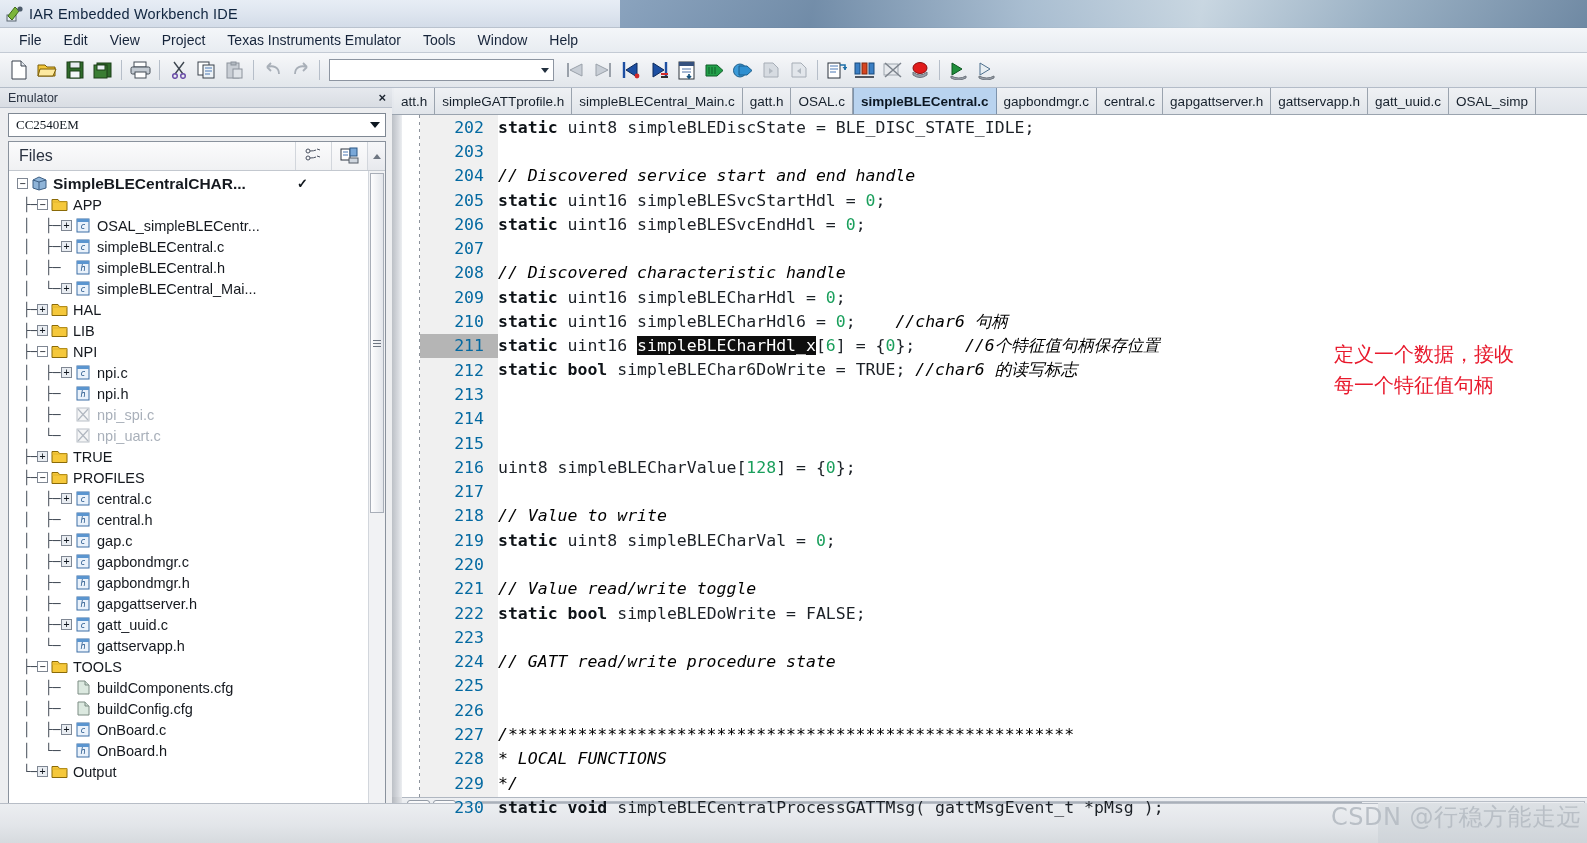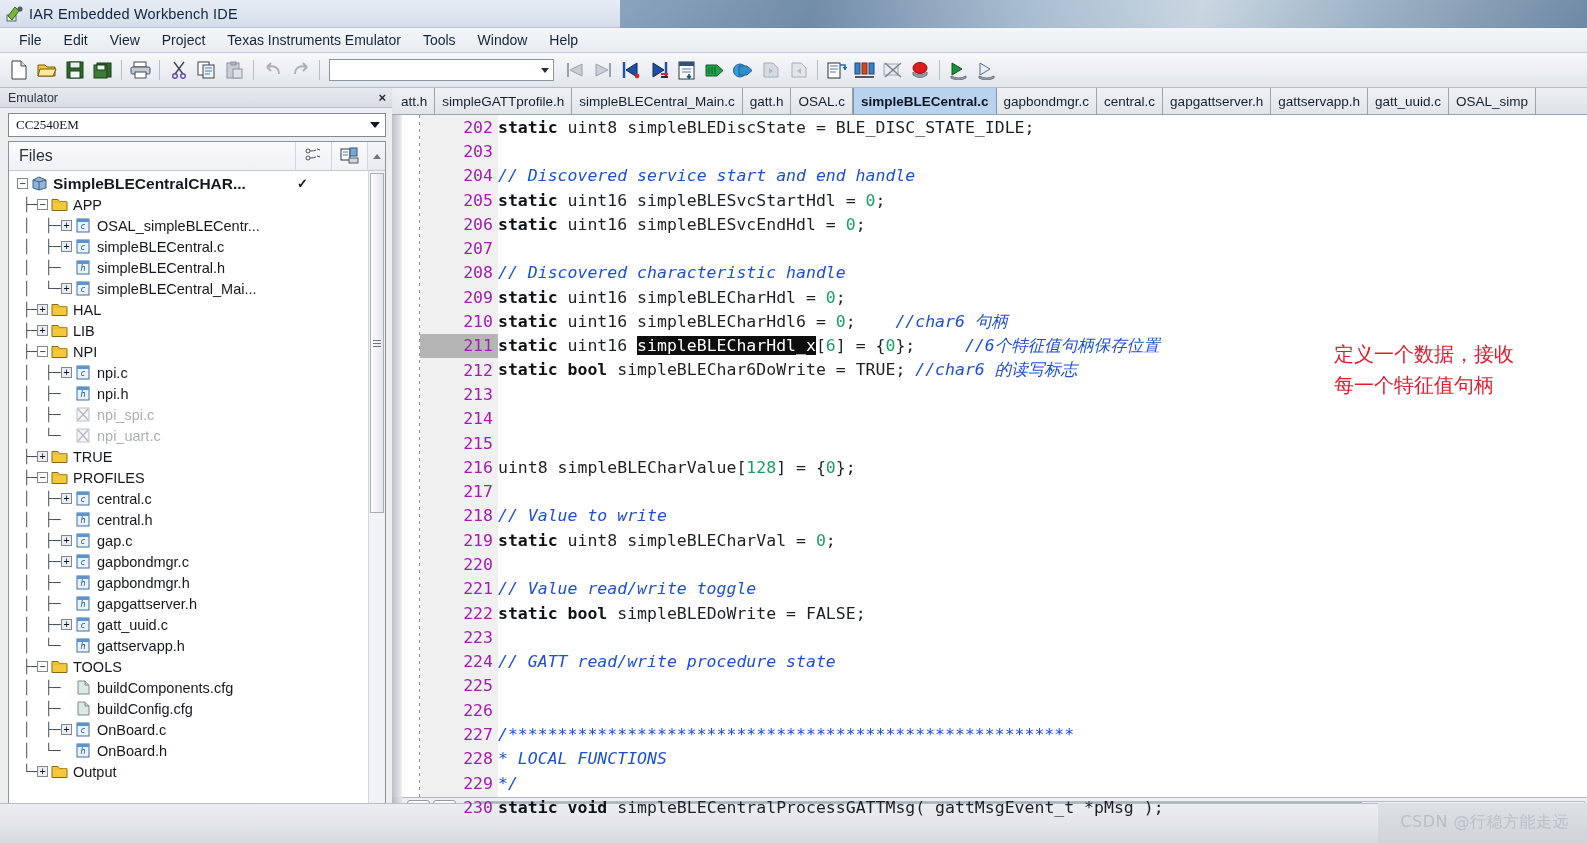--- a/index.html
+++ b/index.html
@@ -185,28 +185,28 @@
     position:absolute; left:28px; top:0; width:78px; height:705px; background:#f0f0f0;
   }
   .code-lines { position:absolute; left:0; top:0; width:1195px; }
   .cl {
     height:24.3px; display:flex; align-items:center; position:relative;
     font-family:"DejaVu Sans Mono","Liberation Mono",monospace; font-size:16.5px;
   }
   .cl.current .lnum-bg { background:#b5b5b5; }
   .lnum-bg { position:absolute; left:28px; top:0; width:78px; height:24.3px; }
   .lnum {
-    position:relative; width:106px; text-align:right; padding-right:5px;
-    color:#a21caf; font-size:16.5px; z-index:2; flex:0 0 auto;
+    position:relative; width:106px; text-align:right; padding-right:14px;
+    color:#0369a1; font-size:16.5px; z-index:2; flex:0 0 auto;
     font-family:"DejaVu Sans Mono","Liberation Mono",monospace;
   }
   .ctext { white-space:pre; color:#1b2026; position:relative; z-index:2; }
   .kw  { font-weight:bold; color:#0d1217; }
   .num { color:#1a9f5c; }
-  .cmt { color:#1d4ed8; font-style:italic; }
+  .cmt { color:#000000; font-style:italic; }
   .sel { background:#0e0e0e; color:#ffffff; }
 
   .ann {
     position:absolute; color:#e8192c; font-size:20px; line-height:1.35;
     font-family:"DejaVu Sans", sans-serif; white-space:pre;
   }
 
   
   .ed-bottom {
     position:absolute; left:0; bottom:0; width:1195px; height:23px;
@@ -233,22 +233,22 @@
     background:linear-gradient(90deg,#b4b8be,#e2e4e8);
   }
 
   
   .statusbar {
     position:absolute; left:0; bottom:0; width:1587px; height:40px;
     background:linear-gradient(180deg,#eceef1 0%,#e2e5e9 55%,#d6dade 100%);
     border-top:1px solid #b7bdc6;
   }
   .watermark {
-    position:absolute; right:18px; bottom:10px;
-    font-size:16px; color:#b9bfc6; letter-spacing:.5px;
+    position:absolute; right:6px; bottom:10px;
+    font-size:24px; color:#b9bfc6; letter-spacing:.5px;
     font-family:"DejaVu Sans", sans-serif;
   }
   .photo-strip {
     position:absolute; left:1378px; bottom:0; width:209px; height:40px;
     background:linear-gradient(180deg,#dde1e5,#cfd4d9);
   }
 </style>
 </head>
 <body>
 

